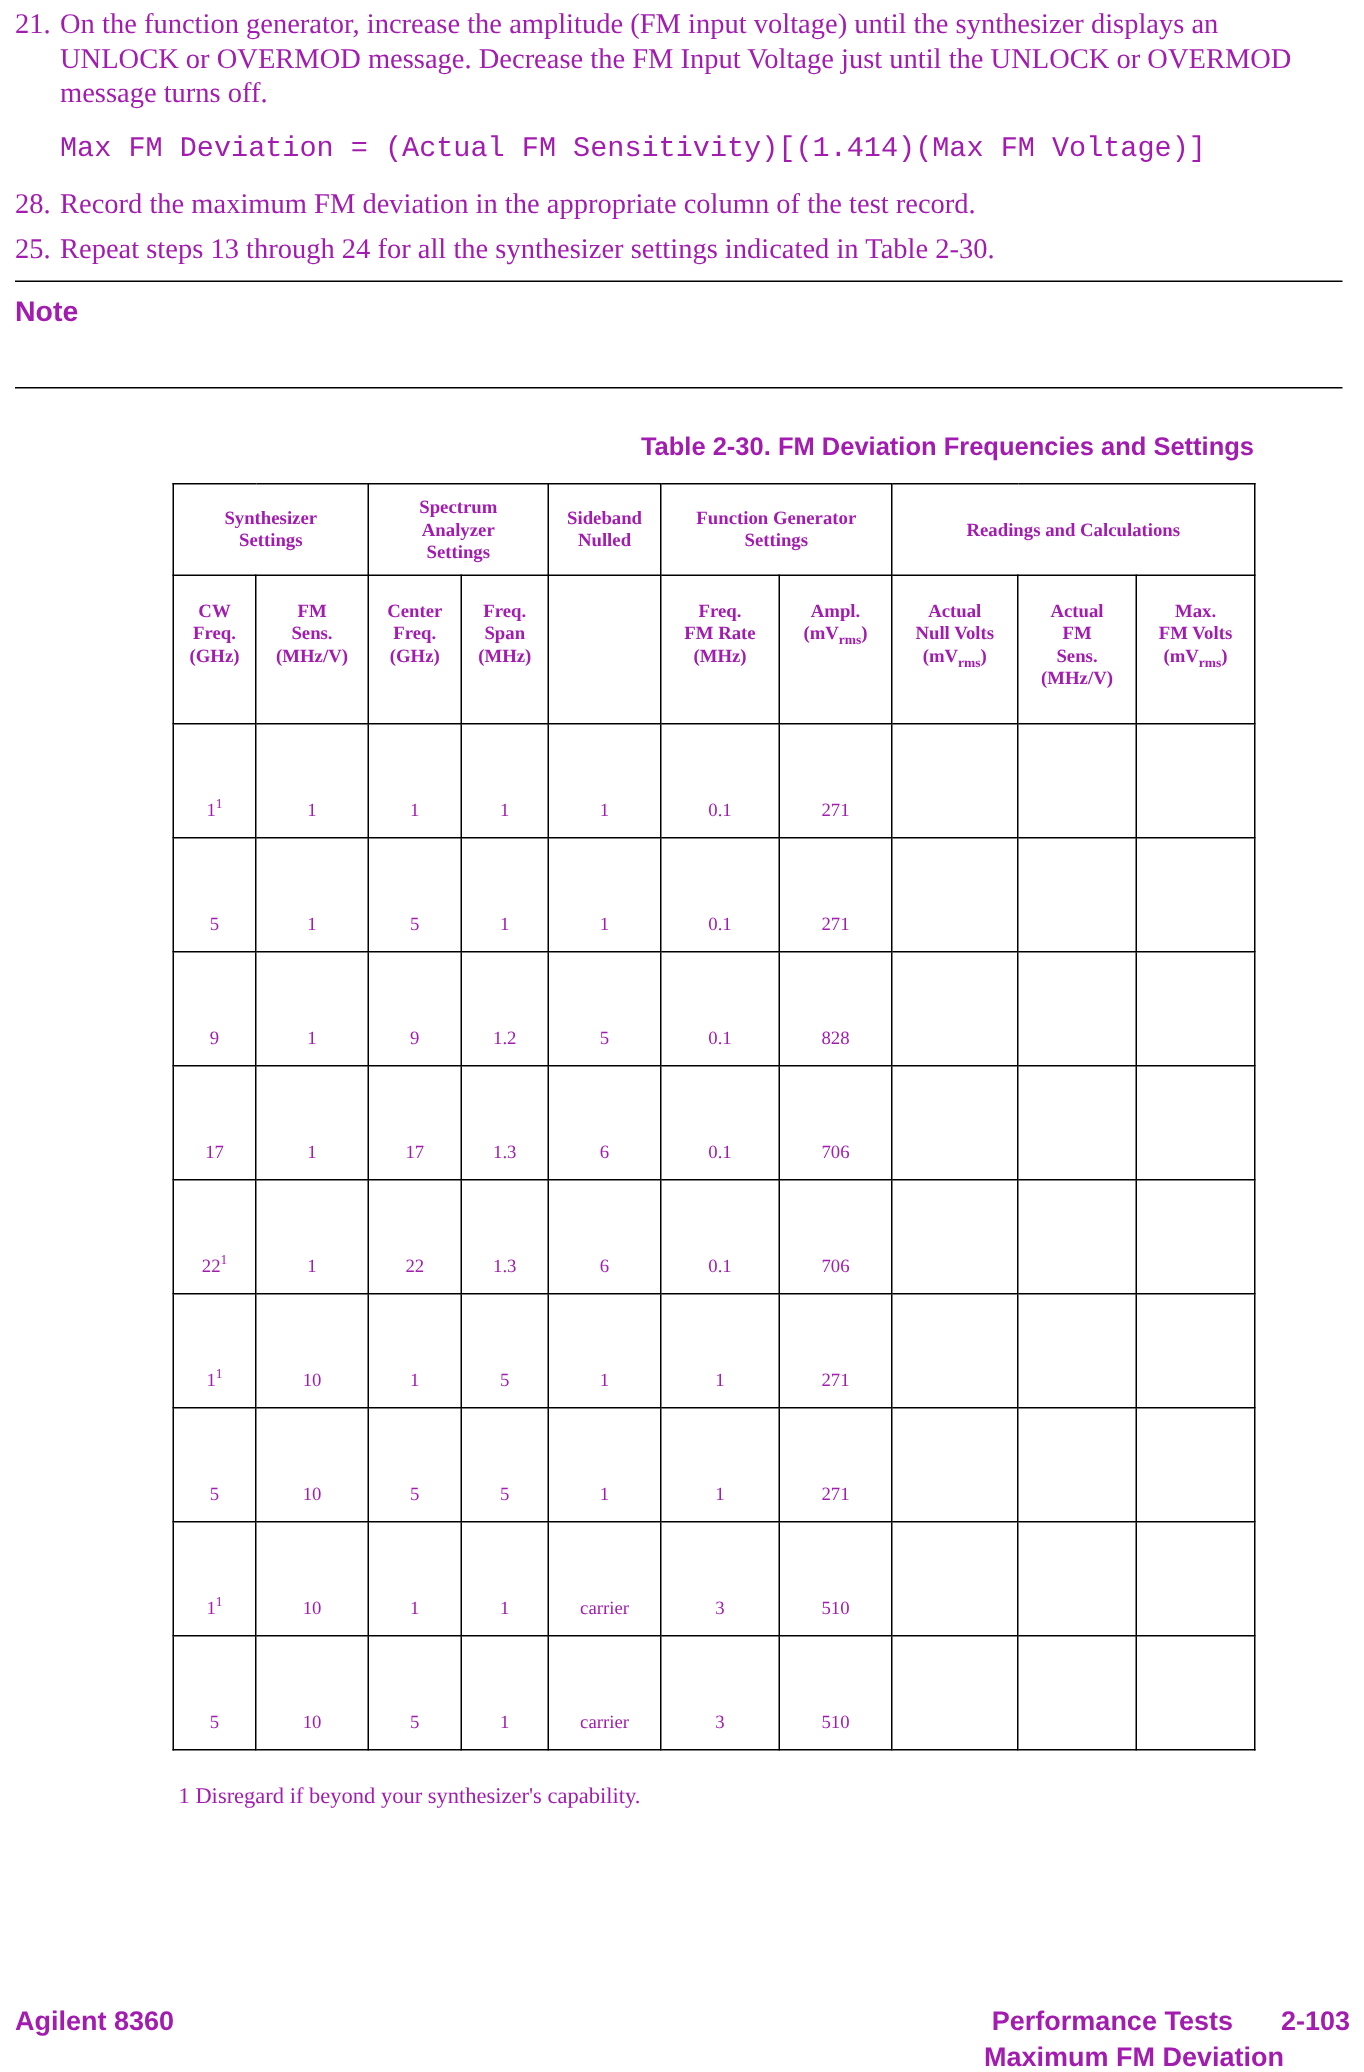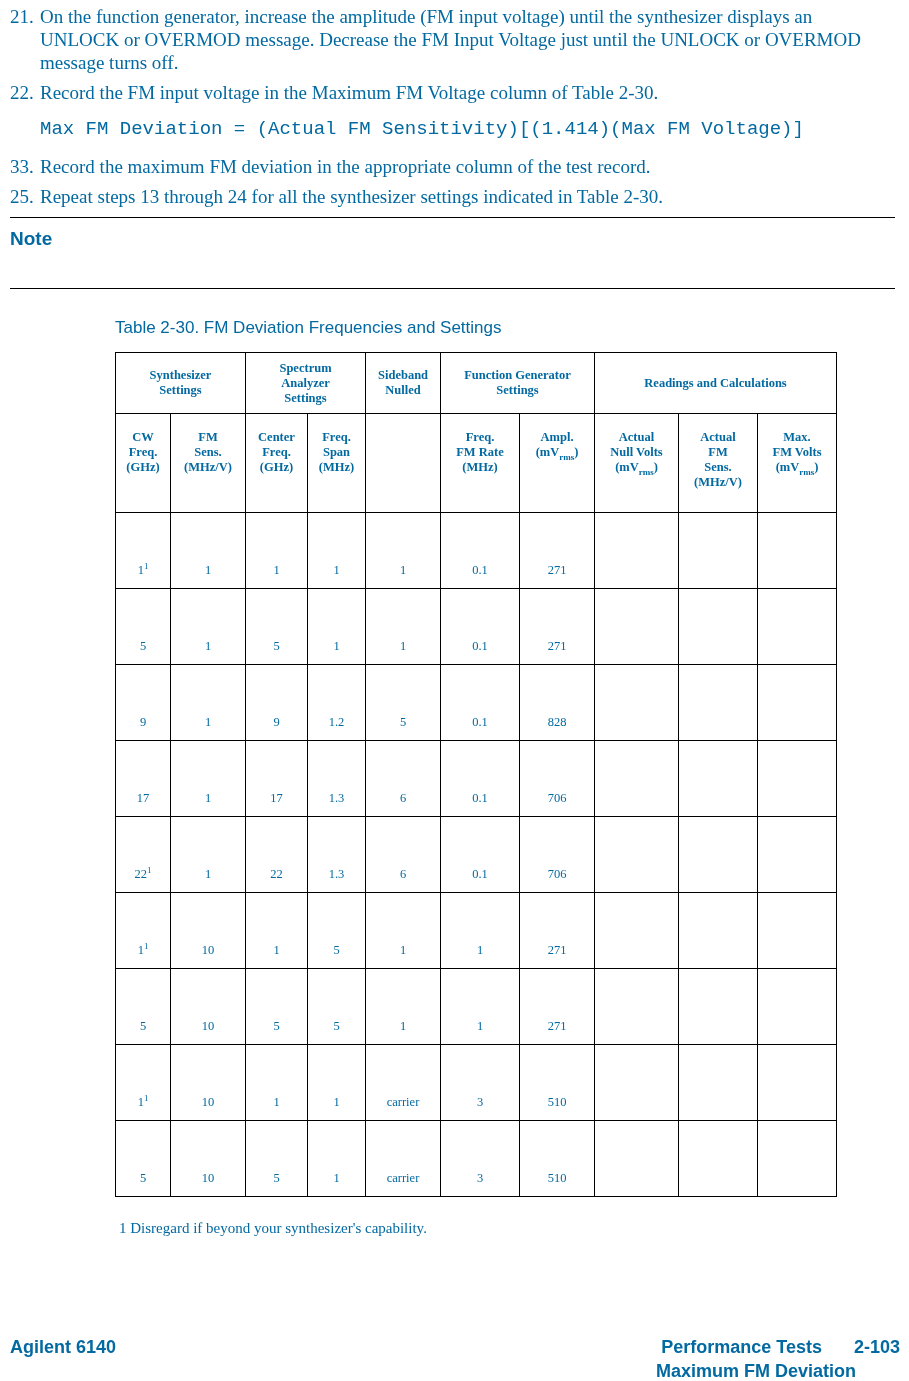--- a/index.html
+++ b/index.html
@@ -1,29 +1,29 @@
 <!DOCTYPE html>
 <html><head>
 <meta charset="utf-8">
 <style>
   html,body{margin:0;padding:0;background:#ffffff;}
-  .page{position:relative;width:909px;height:1381px;background:#ffffff;color:#0369a1;
+  .page{position:relative;width:909px;height:1381px;background:#ffffff;color:#a21caf;
         font-family:"Liberation Serif","DejaVu Serif",serif;font-size:19px;line-height:23px;overflow:hidden;}
   .content{padding:5px 14px 0 10px;}
   .step{display:flex;margin-bottom:7px;}
   .step-num{width:30px;flex-shrink:0;}
   .step-text{flex:1;}
   .formula{margin:14px 0 14px 30px;font-family:Liberation Mono, monospace;}
   .note-section{display:flex;border-top:1px solid #000;border-bottom:1px solid #000;
         margin-top:9px;padding:9px 0 38px 0;flex-direction:column;}
   .note-label{width:142px;flex-shrink:0;font-family:"Liberation Sans",sans-serif;
         font-weight:bold;font-size:19px;padding-left:0;box-sizing:border-box;}
   .note-text{width:742px;}
   .table-zone{margin:27px 0 0 105px;width:721px;}
-  .table-title{text-align:left;font-family:"Liberation Sans",sans-serif;font-weight:normal;
+  .table-title{text-align:right;font-family:"Liberation Sans",sans-serif;font-weight:bold;
         font-size:17px;margin-bottom:13px;}
   table{border-collapse:collapse;table-layout:fixed;width:721px;font-size:12.5px;line-height:15px;}
   th,td{border:1px solid #000;text-align:center;overflow:hidden;padding:0;}
   th{font-weight:bold;white-space:pre-line;}
   tr.group-row th{height:60px;vertical-align:middle;}
   tr.header-row th{height:82px;vertical-align:top;padding-top:16px;}
   tbody td{height:65px;vertical-align:bottom;padding-bottom:10px;}
   sub{font-size:9px;line-height:0;}
   sup{font-size:9px;line-height:0;}
   .footnote{margin:20px 0 0 4px;font-size:15px;}
@@ -37,29 +37,25 @@
 </head>
 <body>
 
 <div class="page">
   <div class="content">
 
     <div class="step">
       <span class="step-num">21.</span>
       <span class="step-text">On the function generator, increase the amplitude (FM input voltage) until the synthesizer displays an UNLOCK or OVERMOD message. Decrease the FM Input Voltage just until the UNLOCK or OVERMOD message turns off.</span>
     </div>
+
+    <div class="formula">Max FM Deviation = (Actual FM Sensitivity)[(1.414)(Max FM Voltage)]</div>
+
     <div class="step">
-      <span class="step-num">22.</span>
-      <span class="step-text">Record the FM input voltage in the Maximum FM Voltage column of Table 2-30.</span>
-    </div>
-
-    <div class="formula">Max FM Deviation = (Actual FM Sensitivity)[(1.414)(Max FM Voltage)]</div>
-
-    <div class="step">
-      <span class="step-num">33.</span>
+      <span class="step-num">28.</span>
       <span class="step-text">Record the maximum FM deviation in the appropriate column of the test record.</span>
     </div>
     <div class="step">
       <span class="step-num">25.</span>
       <span class="step-text">Repeat steps 13 through 24 for all the synthesizer settings indicated in Table 2-30.</span>
     </div>
 
     <div class="note-section">
       <div class="note-label">Note</div>
     </div>
@@ -232,21 +228,21 @@
               <td></td>
               <td></td>
             </tr>
           </tbody>
       </table>
       <div class="footnote">1 Disregard if beyond your synthesizer's capability.</div>
     </div>
 
   </div>
 
-  <div class="footer-left">Agilent 6140</div>
+  <div class="footer-left">Agilent 8360</div>
   <div class="footer-right">
     <div class="footer-line1">
       <span>Performance Tests</span>
       <span>2-103</span>
     </div>
     <div class="footer-line2">Maximum FM Deviation</div>
   </div>
 </div>
 
 </body></html>

